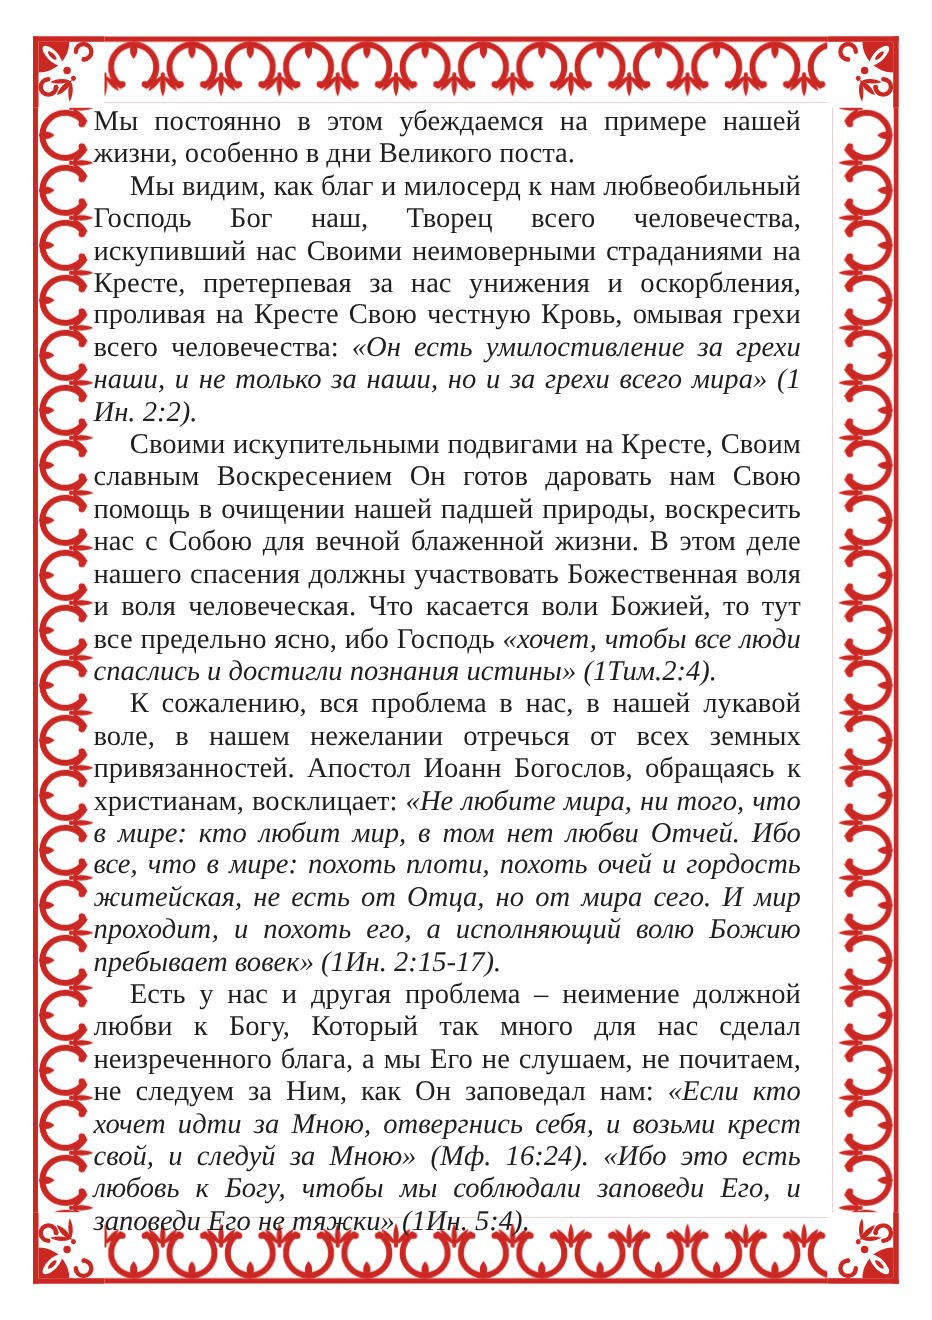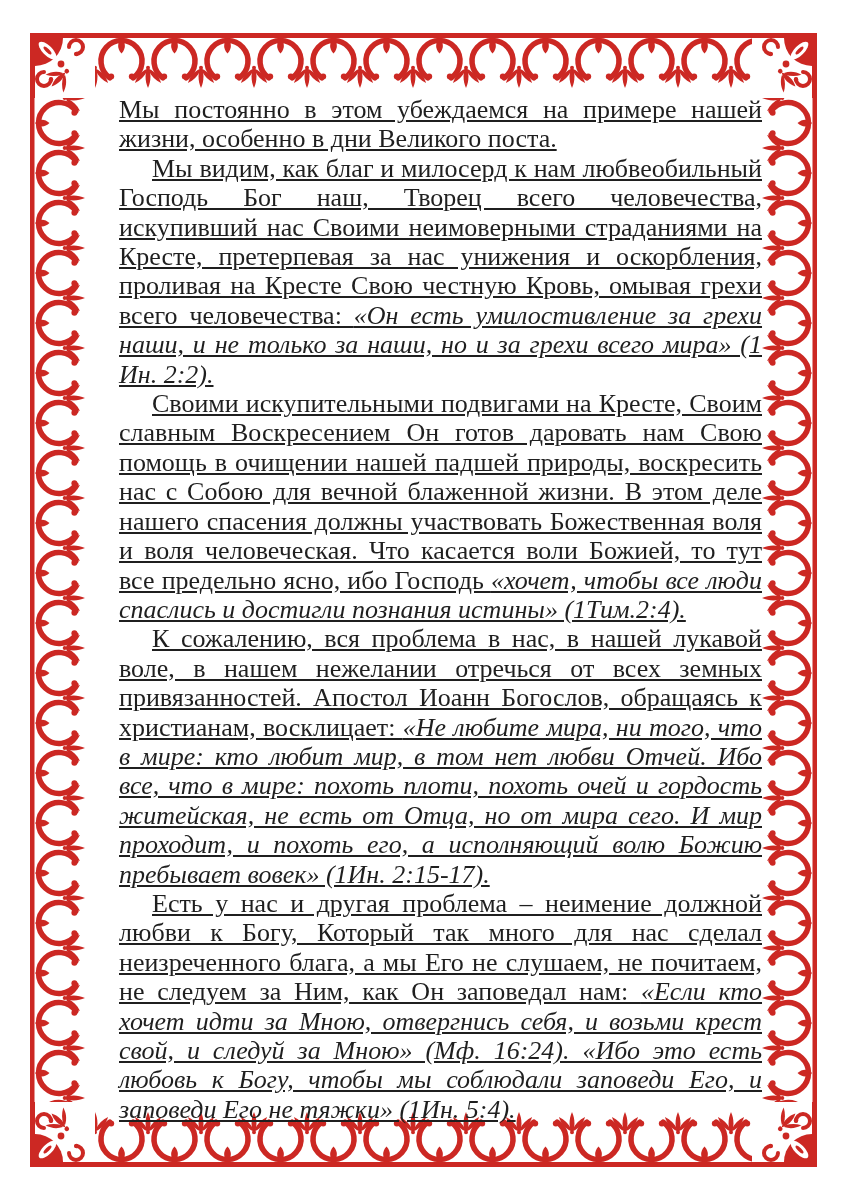--- a/index.html
+++ b/index.html
@@ -15,26 +15,25 @@
     margin:0 auto;
     overflow:hidden;
     font-family:"Liberation Serif","DejaVu Serif",serif;
   }
   svg.border{position:absolute;left:0;top:0;width:847px;height:1200px;}
   .rf{fill:var(--accent);}
   .rs{stroke:var(--accent);stroke-width:4;stroke-linecap:round;fill:none;}
   .rs5{stroke:var(--accent);stroke-width:5.5;stroke-linecap:round;fill:none;}
   .content{
     position:absolute;
-    left:119px;top:95px;width:643px;
+    left:85px;top:95px;width:643px;
     color:var(--ink);
     font-size:26px;
     line-height:29.4px;
     text-align:justify;
-    text-decoration:underline;
   }
   .content p{margin:0;padding:0;}
   .content p.indent{text-indent:33px;}
   .content .q{font-style:italic;}
 </style>
 </head>
 <body>
 
 <div class="page">
 

